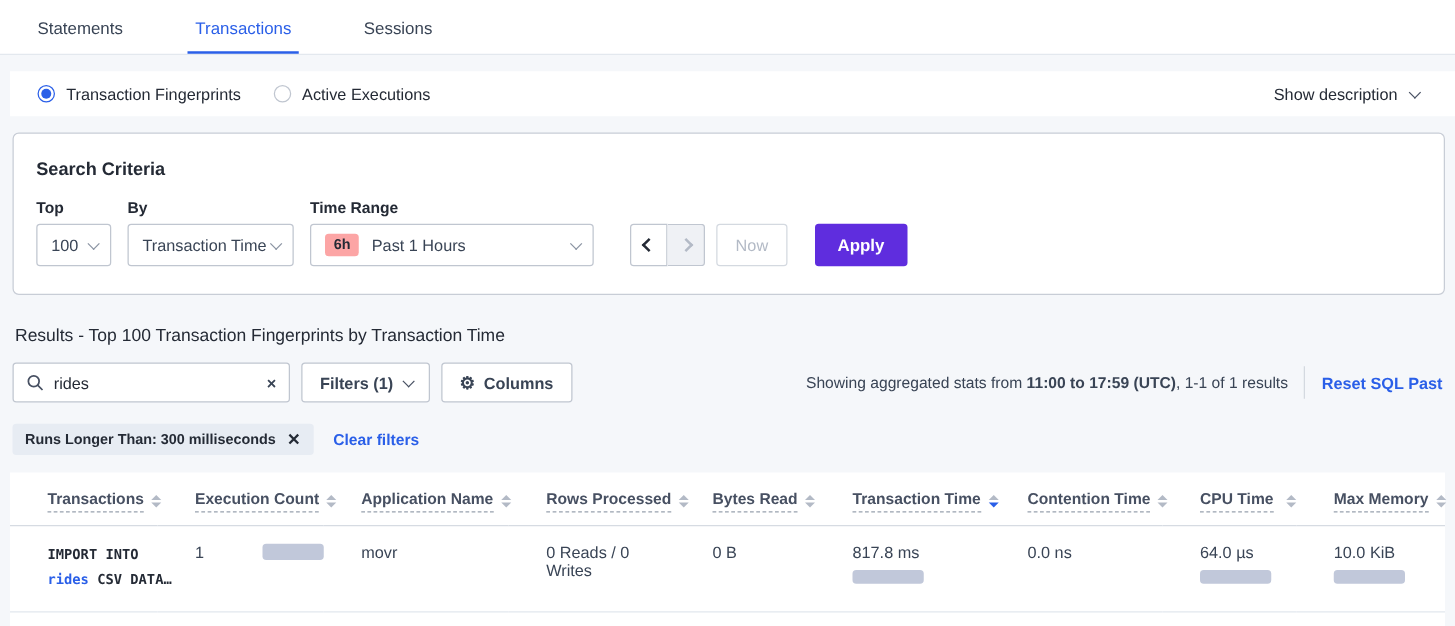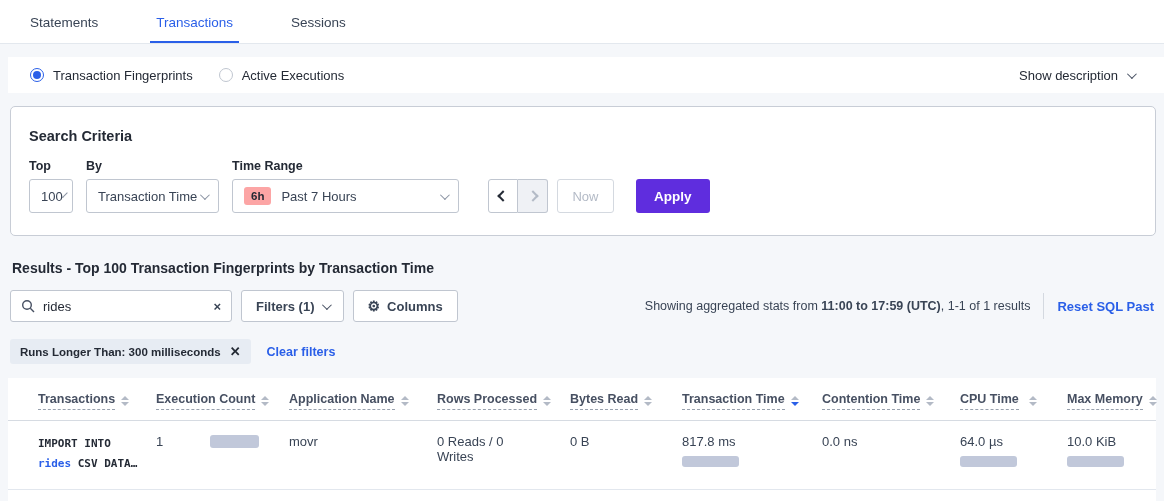--- a/index.html
+++ b/index.html
@@ -79,21 +79,21 @@
   .criteria-title { font-size: 14.5px; font-weight: bold; color: #242a35; }
   .criteria-controls { display: flex; align-items: flex-end; margin-top: 15px; }
   .ctl-group { margin-right: 13px; }
   .ctl-label { font-size: 12.5px; font-weight: bold; color: #242a35; margin-bottom: 6px; }
   .select {
     height: 34px; border: 1px solid #c0c6d0; border-radius: 3px; background: #fff;
     display: flex; align-items: center; padding: 0 11px;
     font-size: 13px; color: #394455; cursor: pointer;
   }
   .select .chev { margin-left: auto; }
-  .sel-top { width: 44px; }
+  .sel-top { width: 60px; }
   .sel-by { width: 133px; }
   .sel-range { width: 227px; }
   .range-badge {
     background: #fca5a5; color: #242a35; font-size: 11.5px; font-weight: bold;
     border-radius: 3px; padding: 3px 7px; margin-right: 10px;
   }
   .arrow-group { display: flex; margin-left: 16px; }
   .arrow-btn {
     width: 30px; height: 34px; border: 1px solid #c0c6d0; background: #fff;
     display: flex; align-items: center; justify-content: center; cursor: pointer;
@@ -109,21 +109,21 @@
     margin-left: 22px; height: 34px; padding: 0 18px;
     background: #5f2dde; border: none; border-radius: 3px;
     color: #fff; font-size: 13.5px; font-weight: bold;
     font-family: "Liberation Sans", sans-serif;
     display: flex; align-items: center; cursor: pointer;
   }
 
   
   .results-heading {
     margin: 24px 0 0 12px;
-    font-size: 14px; font-weight: bold; color: #242a35;
+    font-size: 14px; font-weight: normal; color: #242a35;
   }
   .results-controls { display: flex; align-items: center; margin: 14px 10px 0 10px; }
   .search-box {
     width: 222px; height: 32px; border: 1px solid #c0c6d0; border-radius: 3px;
     background: #fff; display: flex; align-items: center; padding: 0 10px;
   }
   .search-box input {
     border: none; outline: none; flex: 1; font-size: 13px; color: #242a35;
     font-family: "Liberation Sans", sans-serif; min-width: 0; background: transparent;
   }
@@ -217,21 +217,21 @@
         <div class="ctl-label">By</div>
         <div class="select sel-by">
           <span>Transaction Time</span>
           <span class="chev grey"></span>
         </div>
       </div>
       <div class="ctl-group">
         <div class="ctl-label">Time Range</div>
         <div class="select sel-range">
           <span class="range-badge">6h</span>
-          <span>Past 7 Hours</span>
+          <span>Past 1 Hours</span>
           <span class="chev grey"></span>
         </div>
       </div>
       <div class="arrow-group">
         <div class="arrow-btn prev">
           <span class="chev left"></span>
         </div>
         <div class="arrow-btn next">
           <span class="chev right"></span>
         </div>

